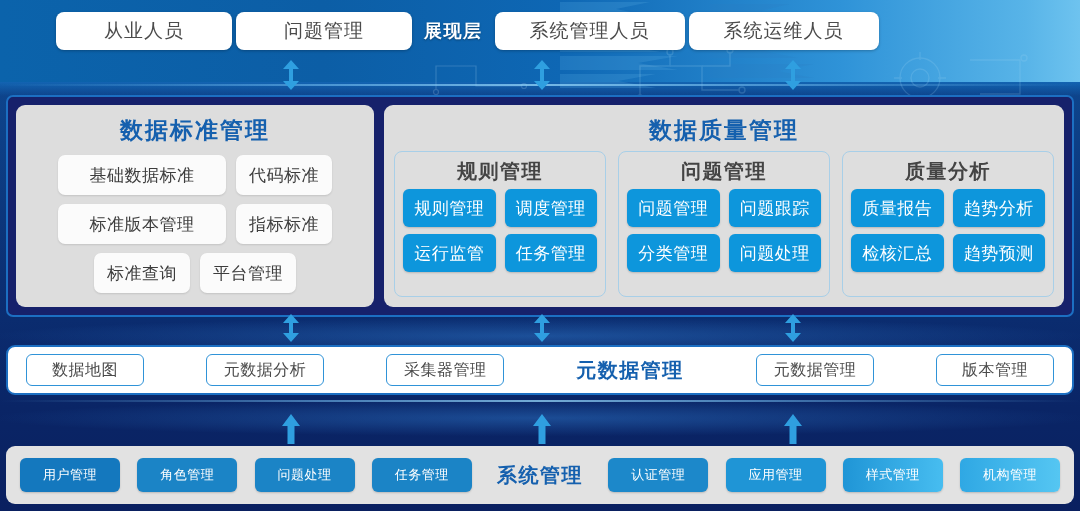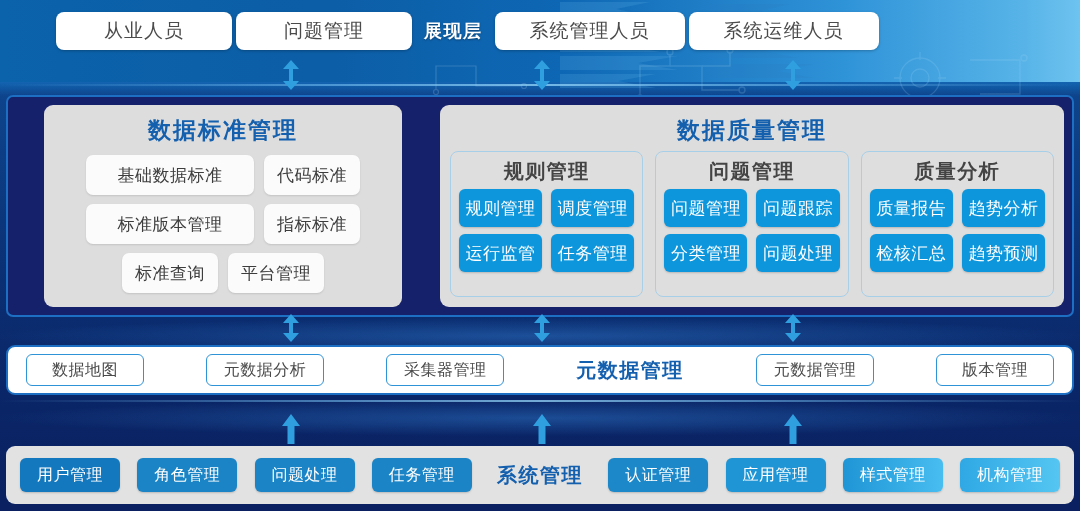--- a/index.html
+++ b/index.html
@@ -76,21 +76,21 @@
     position:absolute; left:6px; top:95px; width:1068px; height:222px;
     background:#16216b;
     border:2px solid #1c6fc2;
     border-radius:7px;
     display:flex; gap:10px; padding:8px;
   }
   .panel{
     background:#dddddd;
     border-radius:9px;
     padding:8px 10px 10px 10px;
-    display:flex; flex-direction:column;margin-left:28px;
+    display:flex; flex-direction:column;
   }
   .panel-std{ width:358px; }
   .panel-qual{ flex:1; }
 
   .panel-title{
     text-align:center;
     color:#1560ae;
     font-weight:bold;
     font-size:23px;
     letter-spacing:2px;
@@ -181,21 +181,21 @@
     position:absolute; left:6px; top:446px; width:1068px; height:58px;
     background:#e2e2e2;
     border-radius:9px;
     display:flex; align-items:center; justify-content:space-between;
     padding:0 14px;
   }
   .sys-chip{
     height:34px; min-width:100px;
     border-radius:6px;
     display:flex; align-items:center; justify-content:center;
-    color:#ffffff; font-size:16px; letter-spacing:.5px;
+    color:#ffffff; font-size:13px; letter-spacing:.5px;
     padding:12px 8px; white-space:nowrap;
     box-shadow:0 1px 2px rgba(0,0,0,.18);
   }
   .sys-label{
     color:#1560ae; font-size:20px; font-weight:bold; letter-spacing:1.5px;
     white-space:nowrap; padding:0 8px;
   }
 </style>
 </head>
 <body>

